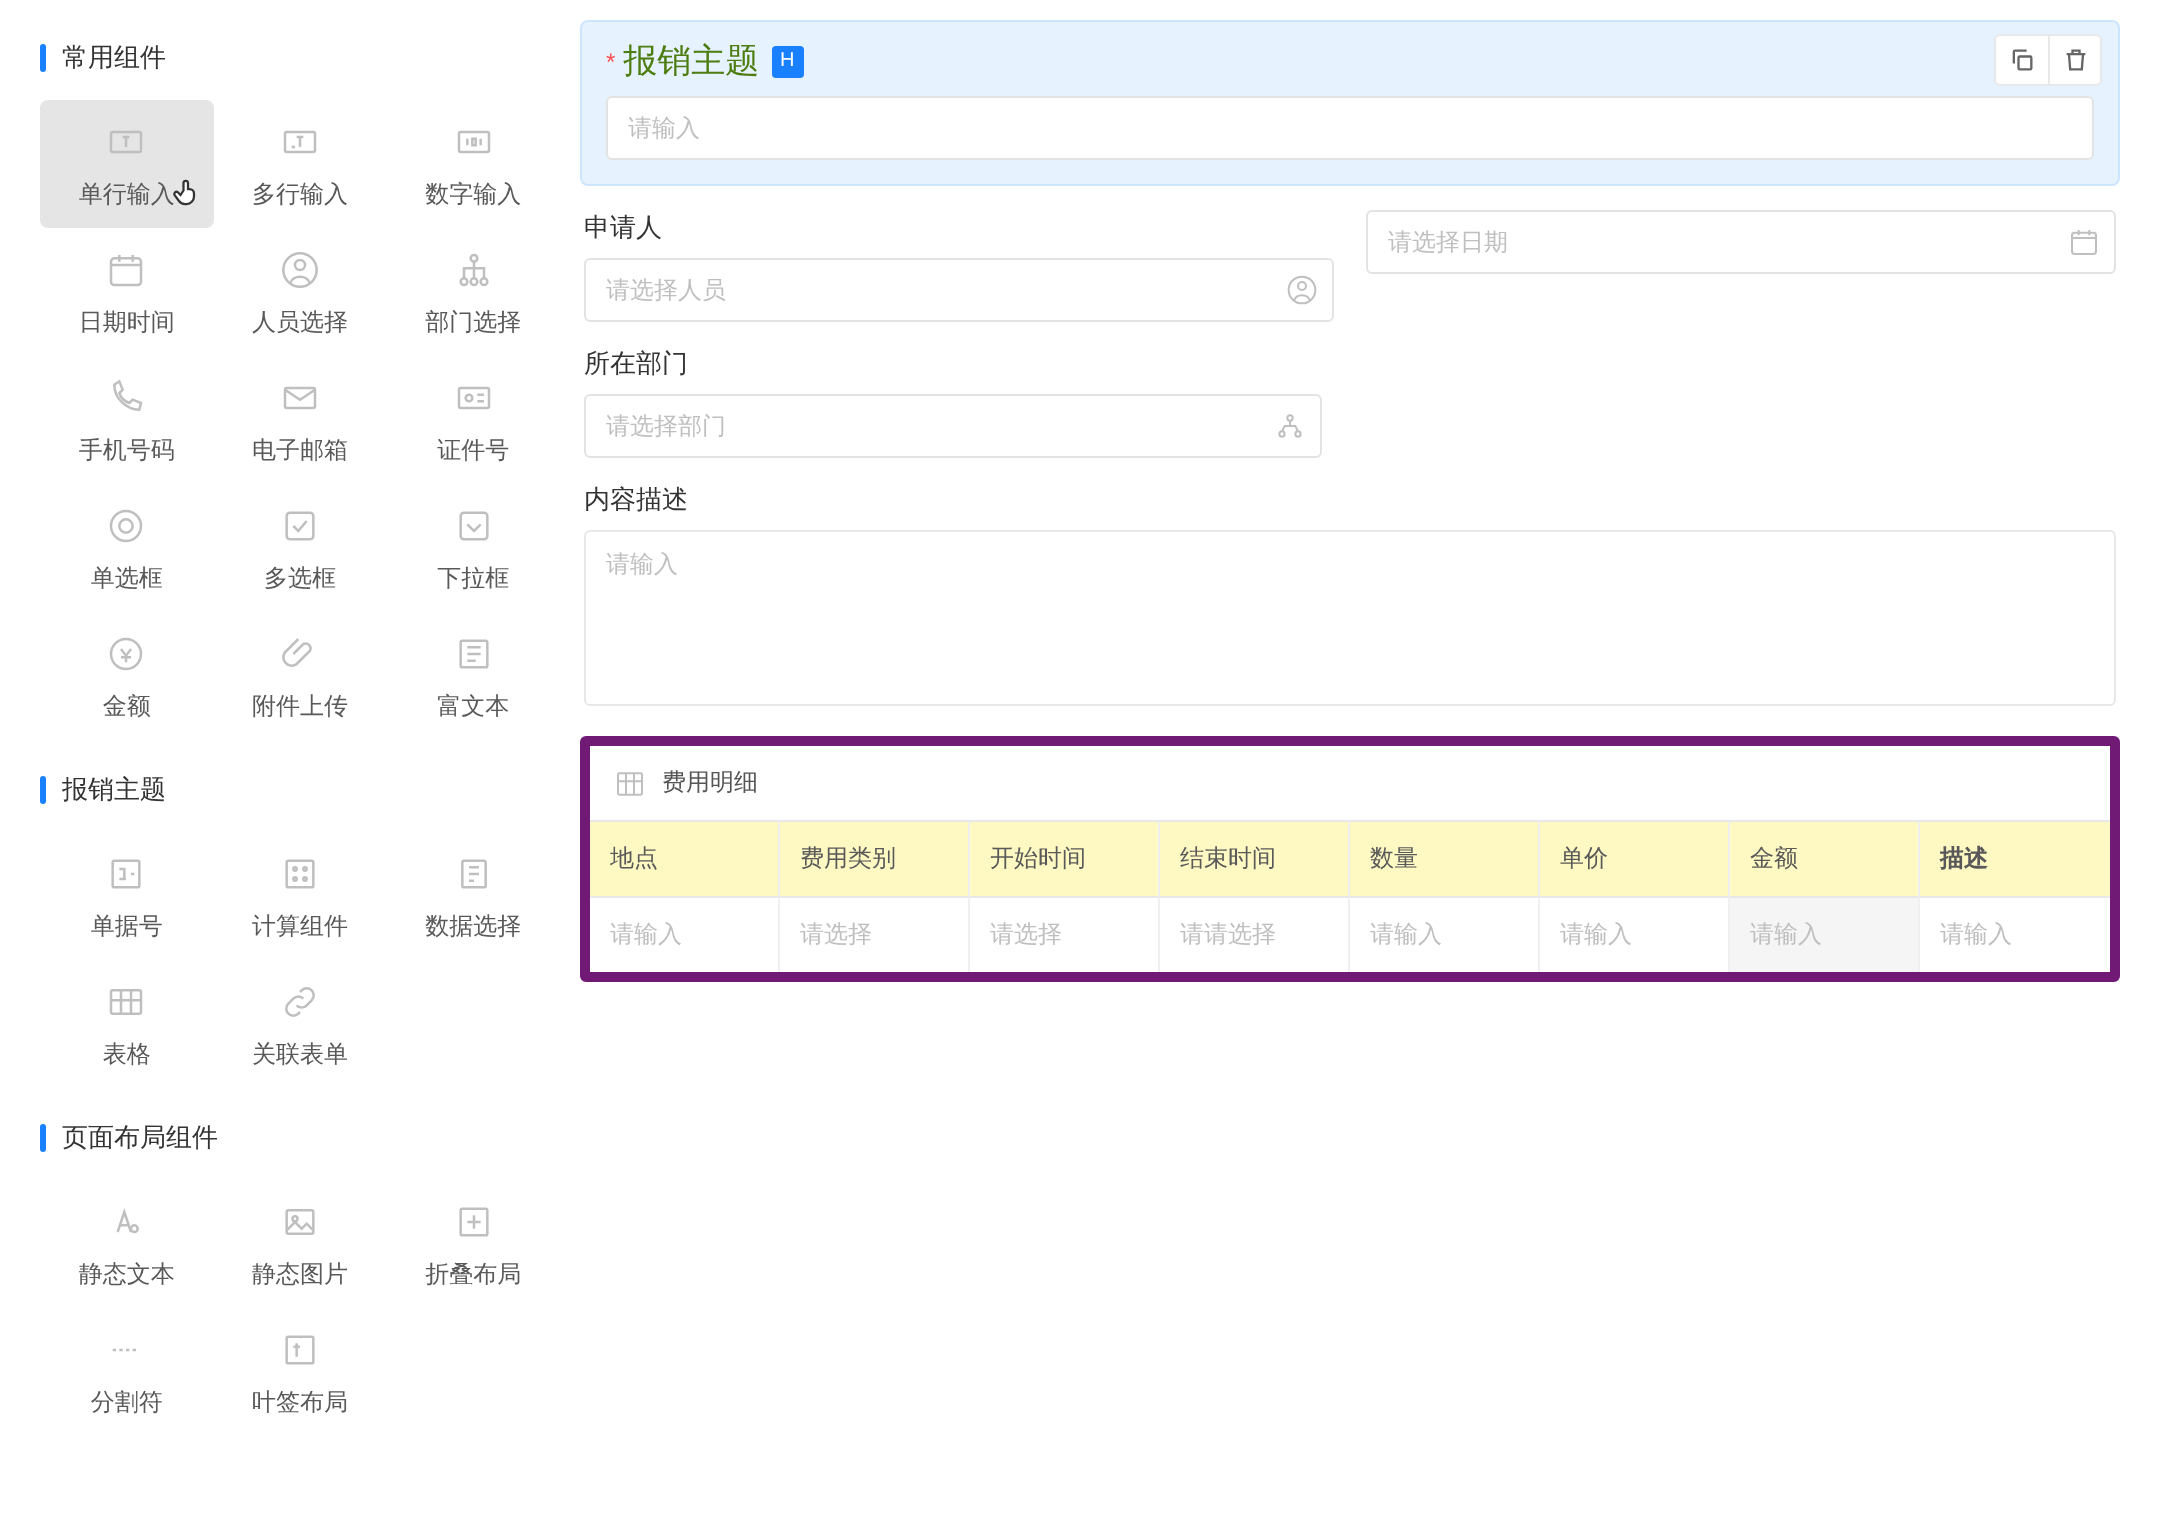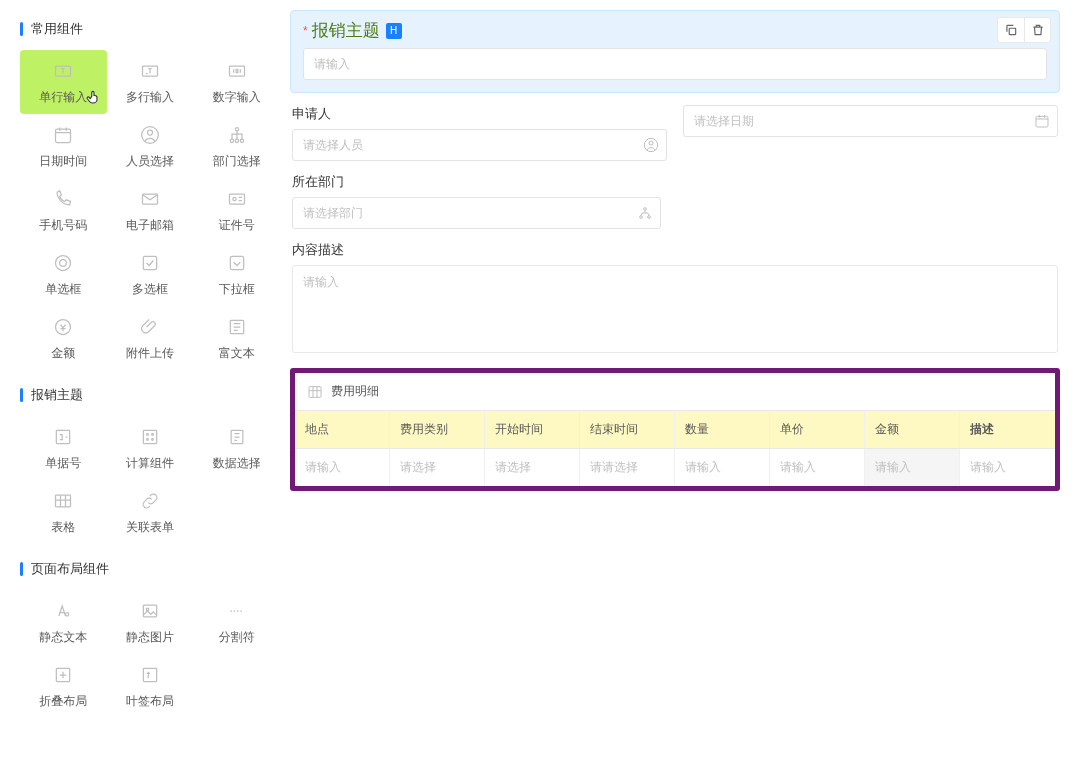--- a/index.html
+++ b/index.html
@@ -2,21 +2,21 @@
 <html><head>
 <meta charset="utf-8">
 <style>
 * { box-sizing: border-box; margin: 0; padding: 0; }
 body { font-family: -apple-system, BlinkMacSystemFont, "PingFang SC", "Microsoft YaHei", sans-serif; font-size: 12px; color: #333; background: #fff; width: 1080px; height: 768px; overflow: hidden; display: flex; }
 .sidebar { width: 290px; padding: 16px 10px 16px 20px; overflow-y: auto; }
 .section-title { display: flex; align-items: center; font-size: 13px; color: #333; margin-bottom: 12px; margin-top: 4px; text-align: center; }
 .section-title::before { content: ""; display: inline-block; width: 3px; height: 14px; background: #1980ff; margin-right: 8px; border-radius: 2px; }
 .comp-grid { display: grid; grid-template-columns: repeat(3, 1fr); gap: 0; margin-bottom: 16px; }
 .comp-item { display: flex; flex-direction: column; align-items: center; justify-content: center; height: 64px; cursor: pointer; position: relative; border-radius: 4px; }
-.comp-item.hovered { background: #bef264; }
+.comp-item.hovered { background: #e5e5e5; }
 .comp-icon { width: 24px; height: 24px; display: flex; align-items: center; justify-content: center; color: #bfbfbf; margin-bottom: 6px; }
 .comp-icon svg { width: 20px; height: 20px; }
 .comp-label { font-size: 12px; color: #595959; }
 .cursor-hand { position: absolute; bottom: 4px; right: 4px; font-size: 16px; pointer-events: none; }
 
 .canvas { flex: 1; padding: 10px 20px 10px 0; overflow-y: auto; }
 .selected-field { background: #e6f3ff; border: 1px solid #cde6ff; border-radius: 4px; padding: 8px 12px 12px; position: relative; margin-bottom: 12px; }
 .field-header { display: flex; align-items: center; margin-bottom: 6px; }
 .required-star { color: #ff4d4f; margin-right: 4px; font-size: 12px; }
 .field-title { font-size: 17px; color: #4d7c0f; margin-right: 6px; }
@@ -265,33 +265,33 @@
               <rect x="4" y="5" width="16" height="14" rx="1"></rect>
               <circle cx="9" cy="10" r="1.5"></circle>
               <path d="M4 17l5-5 4 4 3-3 4 4"></path>
             </svg>
           </div>
           <div class="comp-label">静态图片</div>
         </div>
         <div class="comp-item">
           <div class="comp-icon">
             <svg viewBox="0 0 24 24" fill="none" stroke="currentColor" stroke-width="1.5">
-              <path d="M4 12h16" stroke-dasharray="2 2"></path>
-            </svg>
-          </div>
-          <div class="comp-label">分割符</div>
-        </div>
-        <div class="comp-item">
-          <div class="comp-icon">
-            <svg viewBox="0 0 24 24" fill="none" stroke="currentColor" stroke-width="1.5">
               <rect x="4" y="4" width="16" height="16" rx="1"></rect>
               <path d="M12 8v8M8 12h8"></path>
             </svg>
           </div>
           <div class="comp-label">折叠布局</div>
+        </div>
+        <div class="comp-item">
+          <div class="comp-icon">
+            <svg viewBox="0 0 24 24" fill="none" stroke="currentColor" stroke-width="1.5">
+              <path d="M4 12h16" stroke-dasharray="2 2"></path>
+            </svg>
+          </div>
+          <div class="comp-label">分割符</div>
         </div>
         <div class="comp-item">
           <div class="comp-icon">
             <svg viewBox="0 0 24 24" fill="none" stroke="currentColor" stroke-width="1.5">
               <rect x="4" y="4" width="16" height="16" rx="1"></rect>
               <path d="M10 8v8M8 10h4"></path>
             </svg>
           </div>
           <div class="comp-label">叶签布局</div>
         </div>

